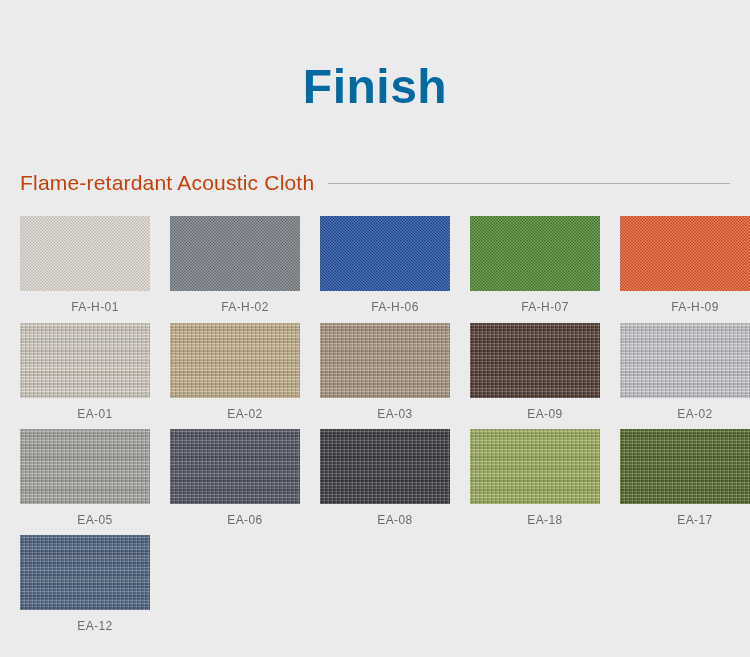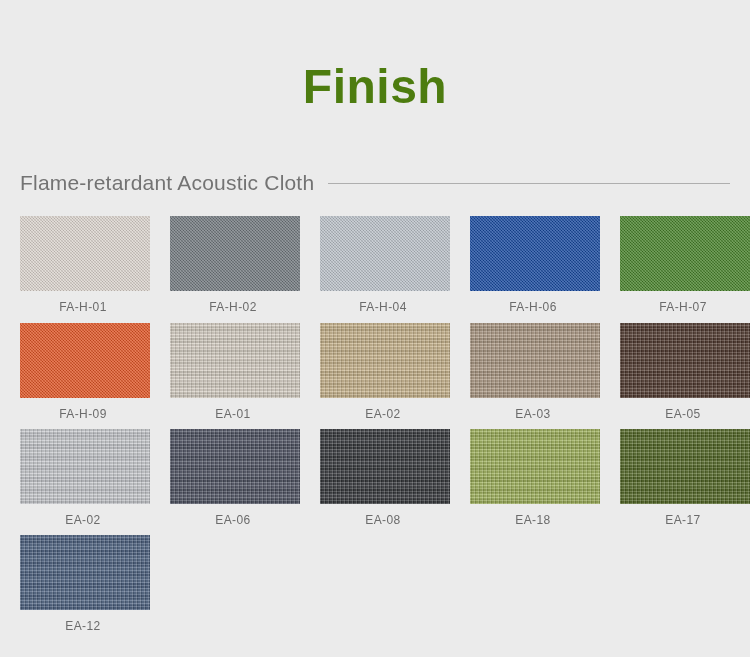--- a/index.html
+++ b/index.html
@@ -58,21 +58,21 @@
   .swatch-grid {
     margin-top: 21px;
     padding-left: 20px;
     padding-right: 20px;
     display: grid;
     grid-template-columns: repeat(5, 130px);
     column-gap: 20px;
     row-gap: 0px;
   }
   .swatch-cell {
-    width: 126px;
+    width: 150px;
     margin-bottom: 8px;
   }
   .swatch-cell.empty .swatch-chip,
   .swatch-cell.empty .swatch-label {
     visibility: hidden;
   }
   .swatch-chip {
     width: 130px;
     height: 75px;
     position: relative;
@@ -107,39 +107,35 @@
     font-size: 12px;
     letter-spacing: 0.4px;
     line-height: 1.2;
   }
 </style>
 </head>
 <body style="background: rgb(235, 235, 235);">
 
 <div class="page">
 
-  <h1 class="page-title" style="color: #4d7c0f;">Finish</h1>
+  <h1 class="page-title" style="color: #0369a1;">Finish</h1>
 
   <div class="section-header">
-    <div class="section-title" style="color: #737373;">Flame-retardant Acoustic Cloth</div>
+    <div class="section-title" style="color: #c2410c;">Flame-retardant Acoustic Cloth</div>
     <div class="section-rule" style="background: rgb(174, 174, 174);"></div>
   </div>
 
   <div class="swatch-grid" id="swatch-grid">
       <div class="swatch-cell">
         <div class="swatch-chip weave" style="background: rgb(215, 208, 201);"></div>
         <div class="swatch-label">FA-H-01</div>
       </div>
       <div class="swatch-cell">
         <div class="swatch-chip weave" style="background: rgb(108, 115, 121);"></div>
         <div class="swatch-label">FA-H-02</div>
-      </div>
-      <div class="swatch-cell">
-        <div class="swatch-chip weave" style="background: rgb(181, 188, 196);"></div>
-        <div class="swatch-label">FA-H-04</div>
       </div>
       <div class="swatch-cell">
         <div class="swatch-chip weave" style="background: rgb(16, 67, 154);"></div>
         <div class="swatch-label">FA-H-06</div>
       </div>
       <div class="swatch-cell">
         <div class="swatch-chip weave" style="background: rgb(65, 124, 35);"></div>
         <div class="swatch-label">FA-H-07</div>
       </div>
       <div class="swatch-cell">
@@ -153,25 +149,29 @@
       <div class="swatch-cell">
         <div class="swatch-chip linen" style="background: rgb(198, 177, 137);"></div>
         <div class="swatch-label">EA-02</div>
       </div>
       <div class="swatch-cell">
         <div class="swatch-chip linen" style="background: rgb(169, 149, 128);"></div>
         <div class="swatch-label">EA-03</div>
       </div>
       <div class="swatch-cell">
         <div class="swatch-chip linen" style="background: rgb(78, 55, 44);"></div>
-        <div class="swatch-label">EA-05</div>
+        <div class="swatch-label">EA-09</div>
       </div>
       <div class="swatch-cell">
         <div class="swatch-chip linen" style="background: rgb(198, 200, 204);"></div>
         <div class="swatch-label">EA-02</div>
+      </div>
+      <div class="swatch-cell">
+        <div class="swatch-chip linen" style="background: rgb(165, 163, 157);"></div>
+        <div class="swatch-label">EA-05</div>
       </div>
       <div class="swatch-cell">
         <div class="swatch-chip linen" style="background: rgb(75, 79, 95);"></div>
         <div class="swatch-label">EA-06</div>
       </div>
       <div class="swatch-cell">
         <div class="swatch-chip linen" style="background: rgb(51, 53, 57);"></div>
         <div class="swatch-label">EA-08</div>
       </div>
       <div class="swatch-cell">

